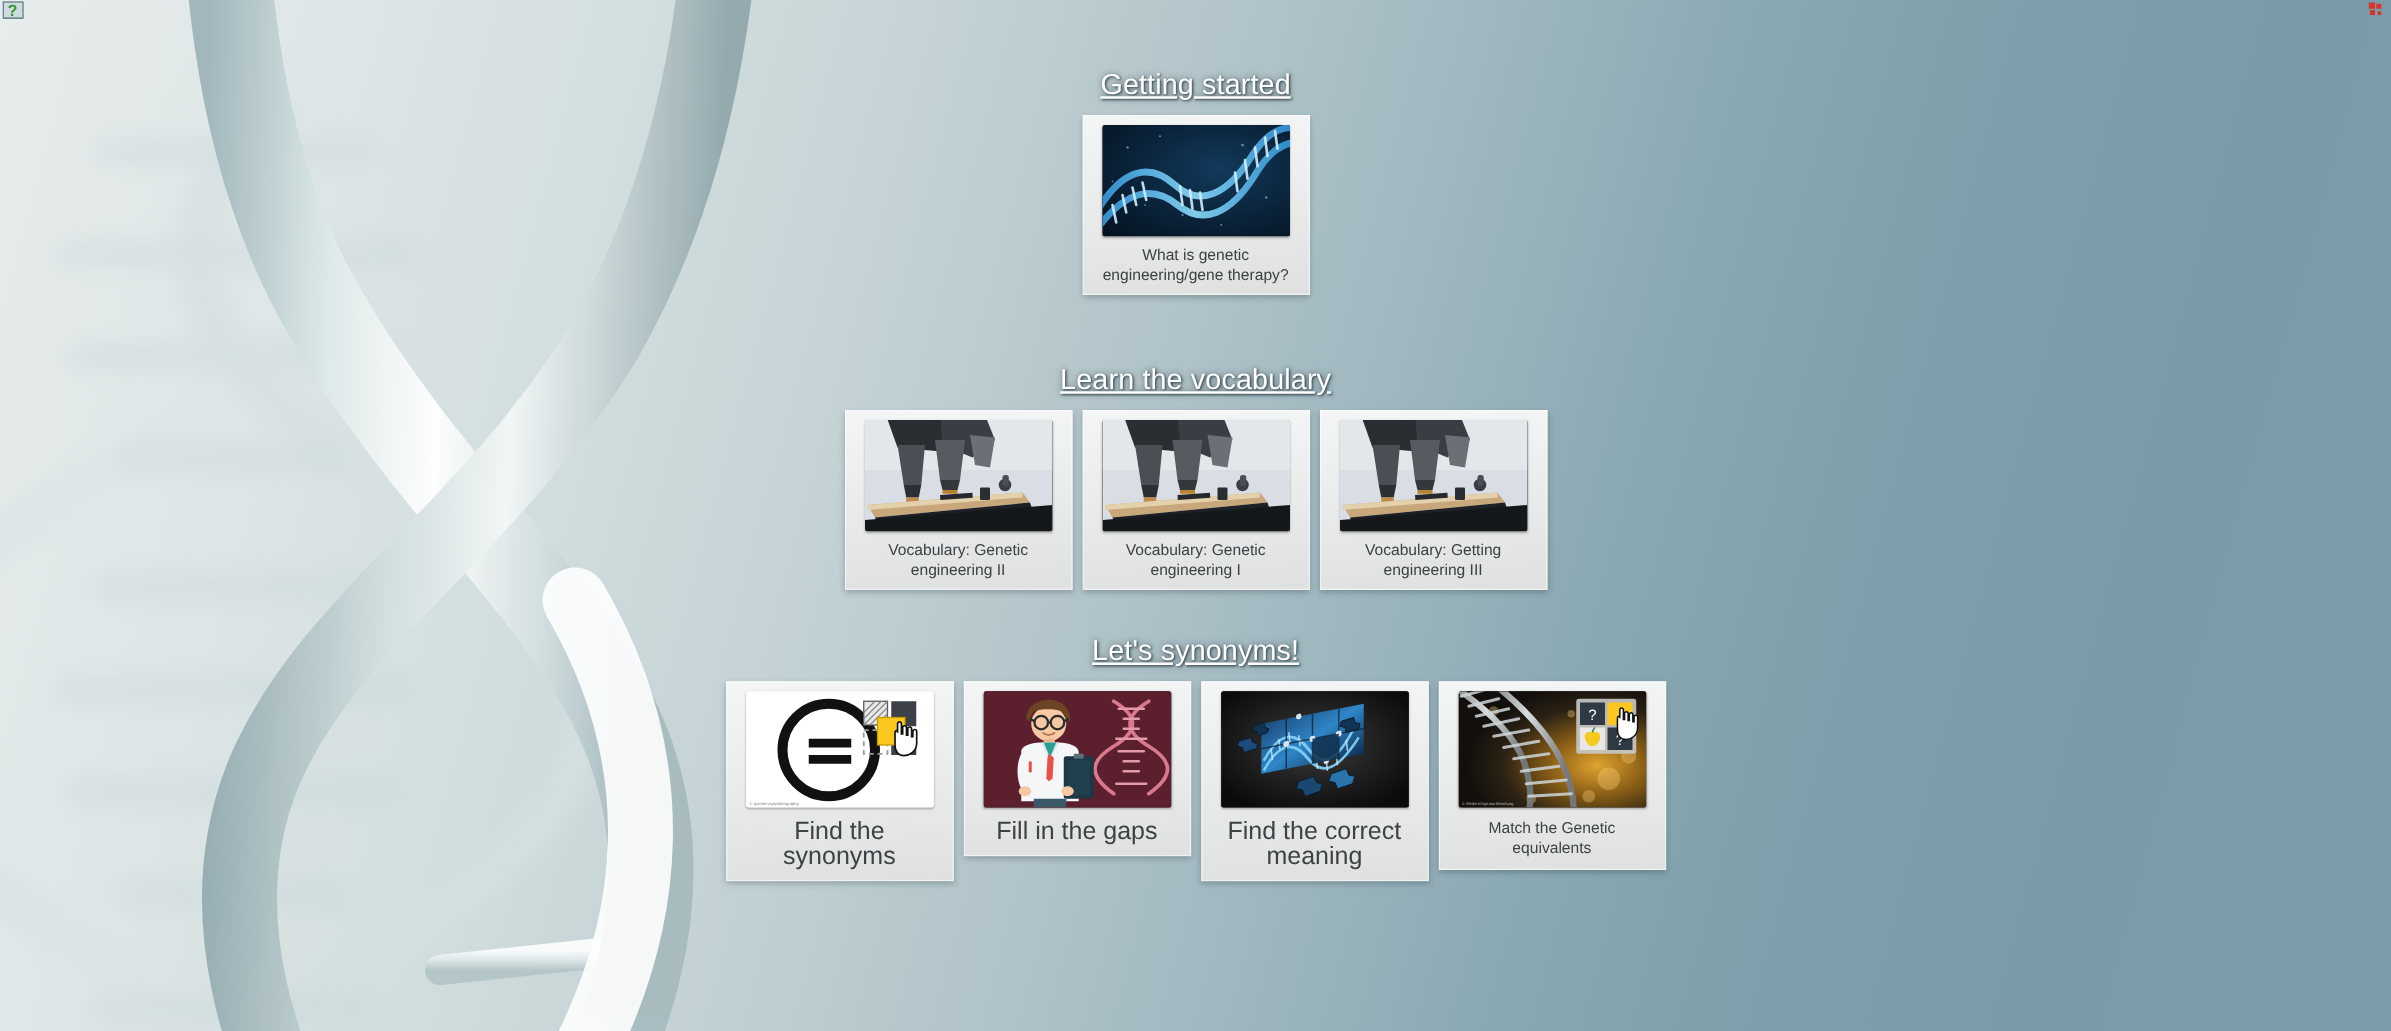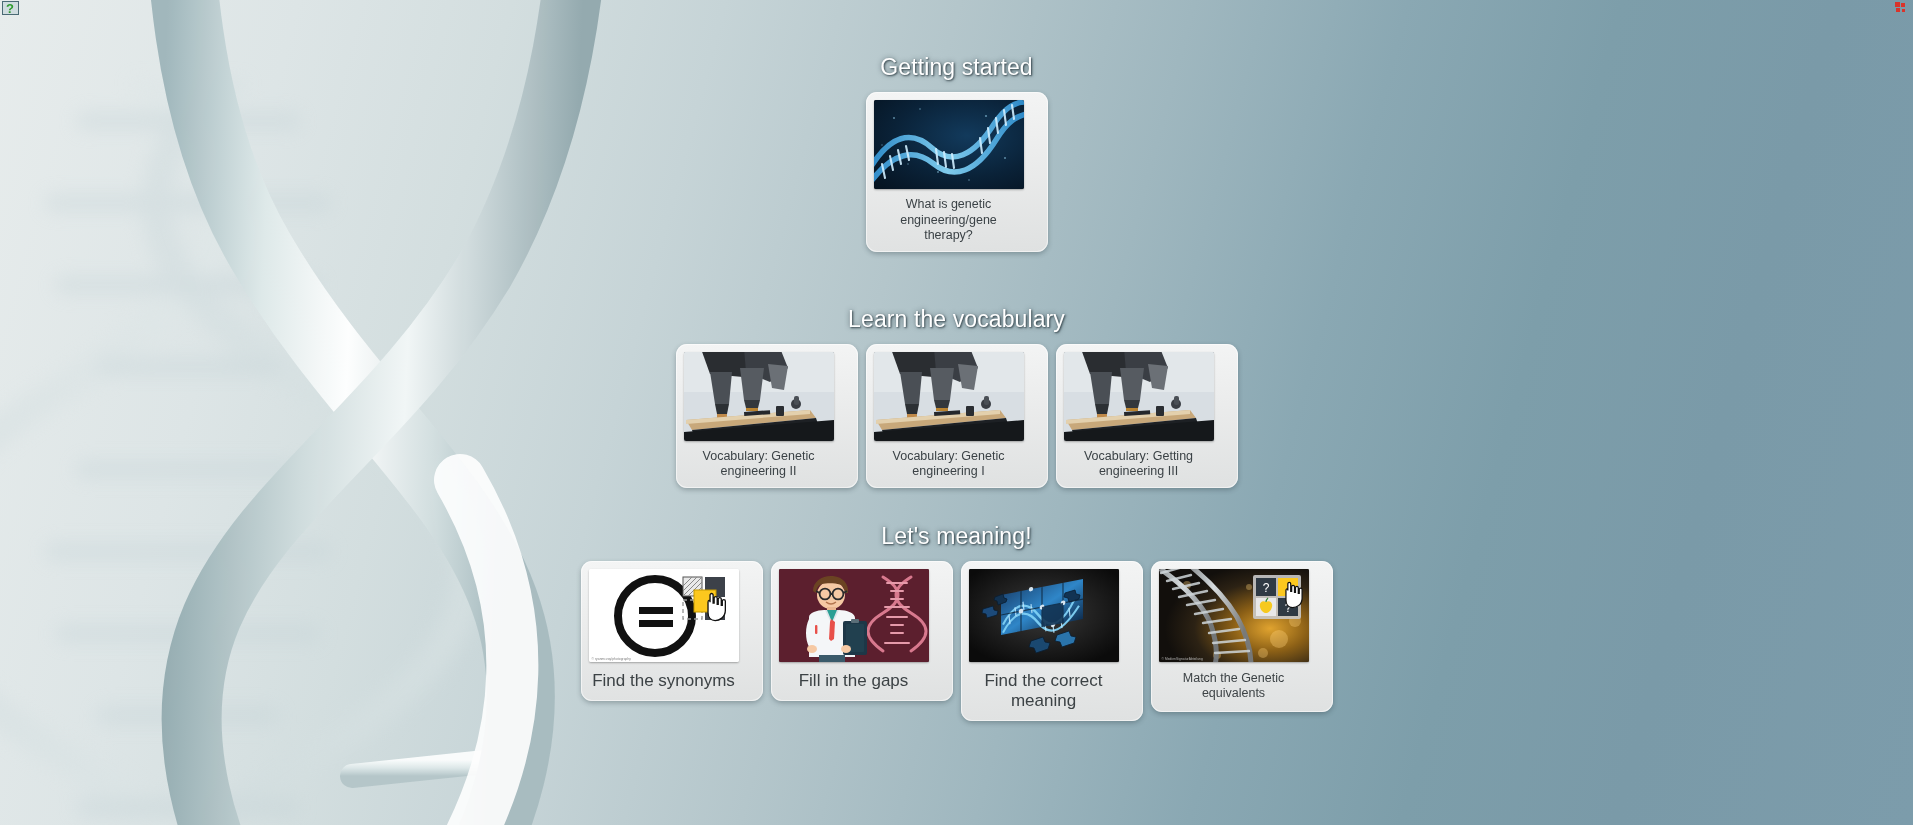--- a/index.html
+++ b/index.html
@@ -55,37 +55,38 @@
     padding-top: 54px;
   }
 
   .section-title {
     font-size: 23px;
     color: #ffffff;
     letter-spacing: .1px;
     text-shadow: 1px 1px 2px rgba(40,55,62,.85),
                  0 0 5px rgba(40,55,62,.55);
     margin-bottom: 11px;
+    text-decoration: underline;
   }
   .section-title.second { margin-top: 54px; }
   .section-title.third  { margin-top: 35px; }
 
   .row {
     display: flex;
     justify-content: center;
     align-items: flex-start;
     gap: 8px;
   }
 
   
   .card {
     width: 182px;
     background: linear-gradient(177deg, #f4f5f5 0%, #eceded 40%, #dfe1e1 100%);
-    border-radius: 11px;
-    padding: 8px 24px 6px 8px;
+    border-radius: 0;
+    padding: 8px 8px 6px 8px;
     box-shadow: 0 2px 5px rgba(30,45,52,.30),
                 0 0 0 1px rgba(255,255,255,.55) inset;
     display: flex;
     flex-direction: column;
     align-items: center;
     cursor: pointer;
   }
   .card .thumb {
     width: 150px; height: 89px;
     border-radius: 2px;
@@ -98,21 +99,21 @@
     margin-top: 8px;
     font-size: 12.5px;
     line-height: 15.5px;
     color: #3b4246;
     text-align: center;
     padding: 0 2px 2px 2px;
   }
   
   .card.practise { width: 182px; padding-bottom: 8px; }
   .card.practise .label {
-    font-size: 17px;
+    font-size: 20px;
     line-height: 20px;
     color: #3c4245;
     margin-top: 9px;
   }
   .card.practise.two-line .label { font-size: 12.5px; line-height: 15.5px; }
   .card.practise .thumb { width: 150px; height: 93px; }
 
   
   .art-dna-navy { position: absolute; inset: 0; background:
       radial-gradient(ellipse at 62% 40%, #123a5c 0%, #0a2238 55%, #05121f 100%); }
@@ -379,21 +380,21 @@
             <circle cx="112" cy="52" r="5" fill="#3a3e44"></circle>
             <rect x="110" y="44" width="5" height="9" rx="2" fill="#4a4f55"></rect>
             <path d="M0,80 L150,68 L150,89 L0,89 Z" fill="#15181b"></path>
           </svg>
         </div>
       </div>
       <div class="label">Vocabulary: Getting engineering III</div>
     </div>
   </div>
 
-  <div class="section-title third">Let's meaning!</div>
+  <div class="section-title third">Let's synonyms!</div>
   <div class="row">
 
 
     <div class="card practise">
       <div class="thumb" style="background:#ffffff;">
         <div class="art-equals">
           <svg viewBox="0 0 150 93" width="150" height="93">
             <circle cx="66" cy="47" r="37" fill="none" stroke="#111111" stroke-width="8"></circle>
             <rect x="50" y="38" width="34" height="7" fill="#111111"></rect>
             <rect x="50" y="51" width="34" height="7" fill="#111111"></rect>

